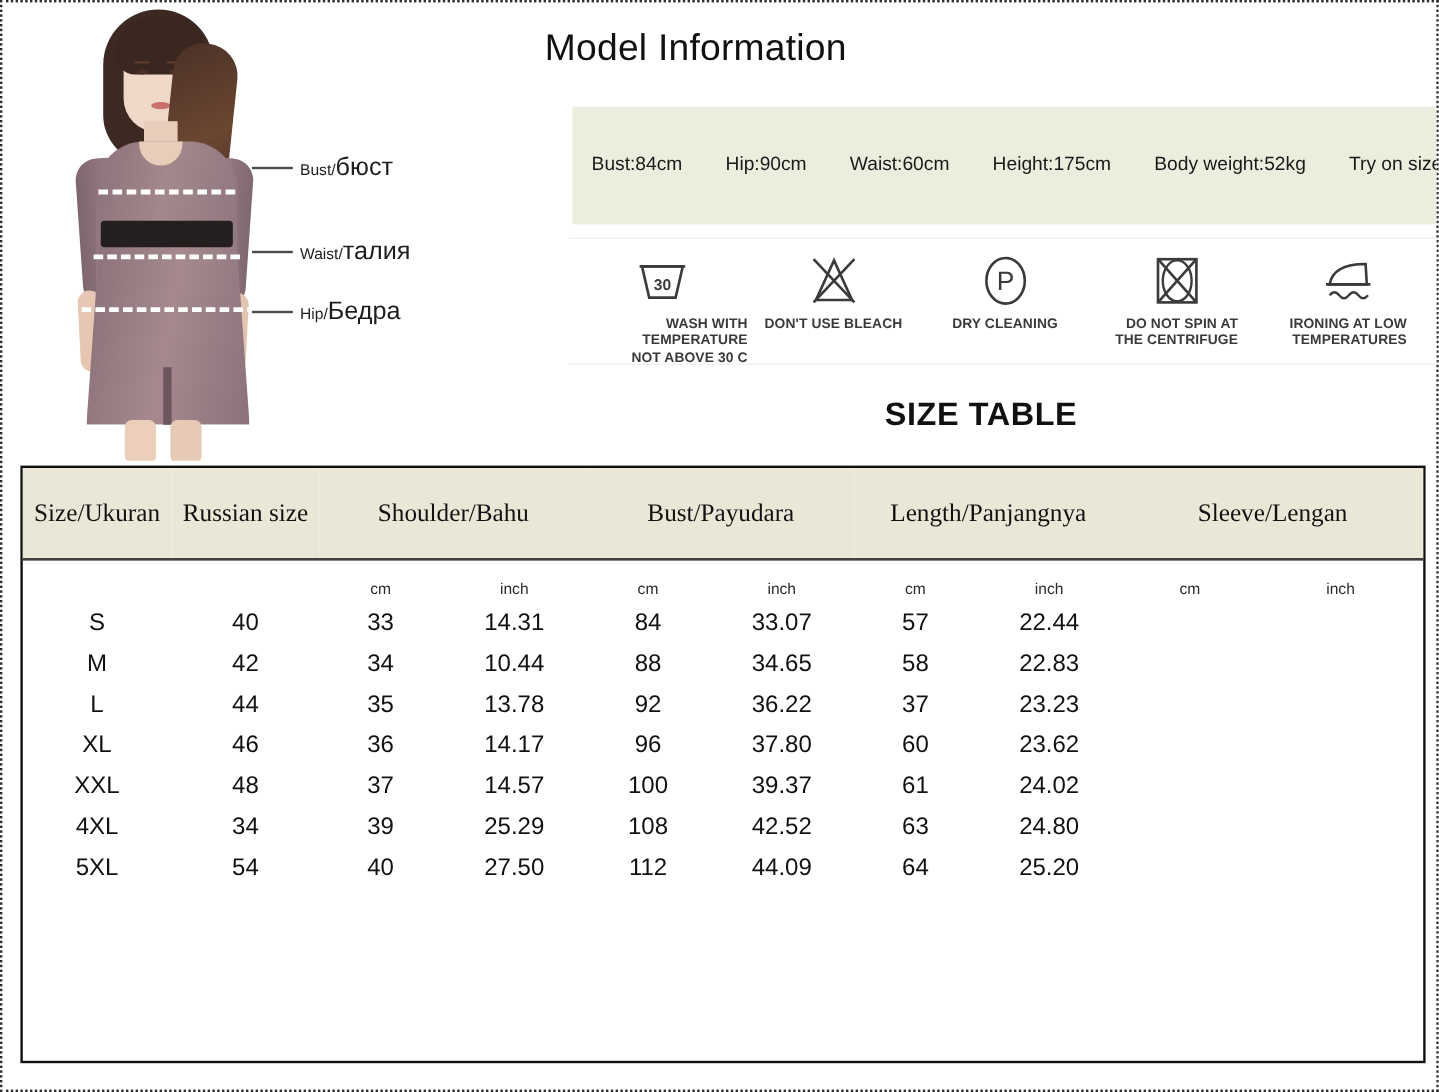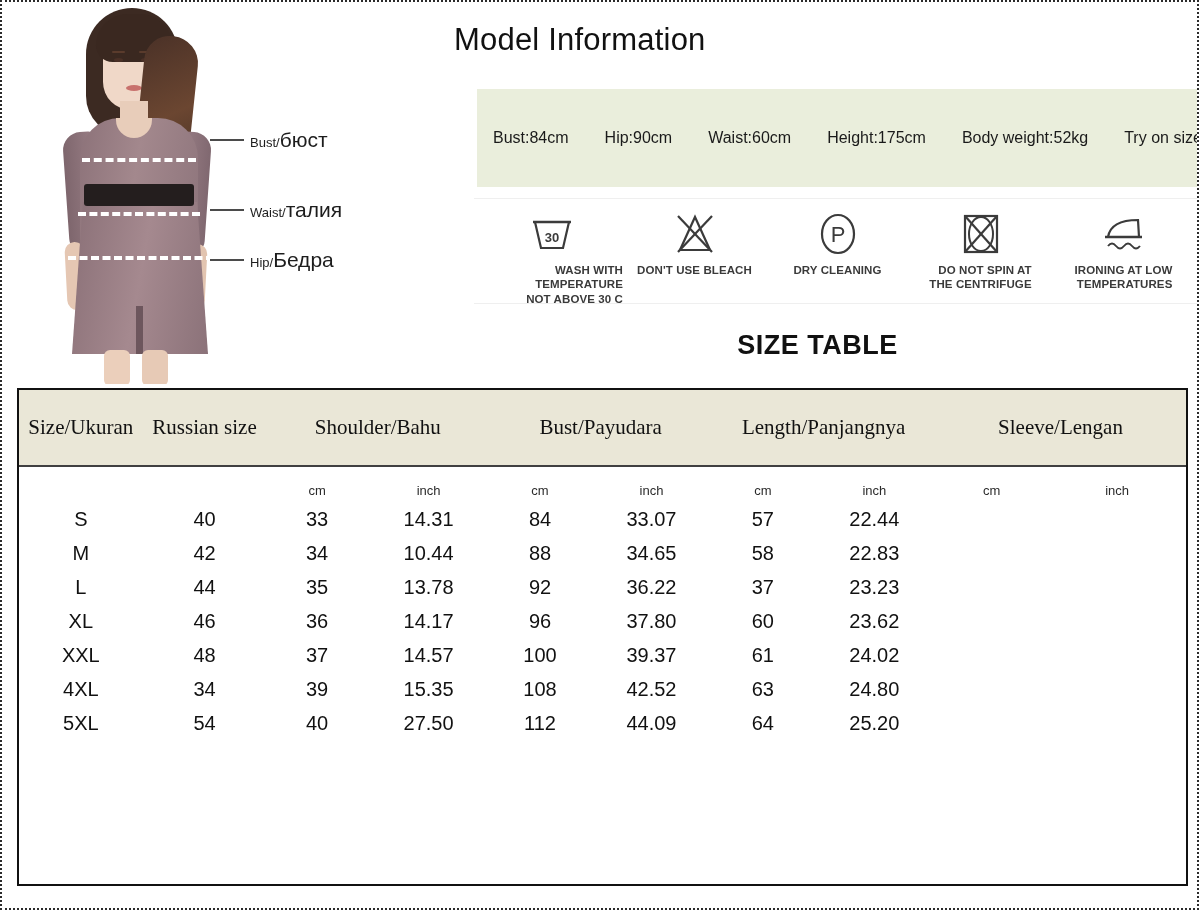--- a/index.html
+++ b/index.html
@@ -528,21 +528,21 @@
           <td>39.37</td>
           <td>61</td>
           <td>24.02</td>
           <td></td>
           <td></td>
         </tr>
         <tr class="data-row">
           <td class="sizecol">4XL</td>
           <td>34</td>
           <td>39</td>
-          <td>15.35</td>
+          <td>25.29</td>
           <td>108</td>
           <td>42.52</td>
           <td>63</td>
           <td>24.80</td>
           <td></td>
           <td></td>
         </tr>
         <tr class="data-row">
           <td class="sizecol">5XL</td>
           <td>54</td>

